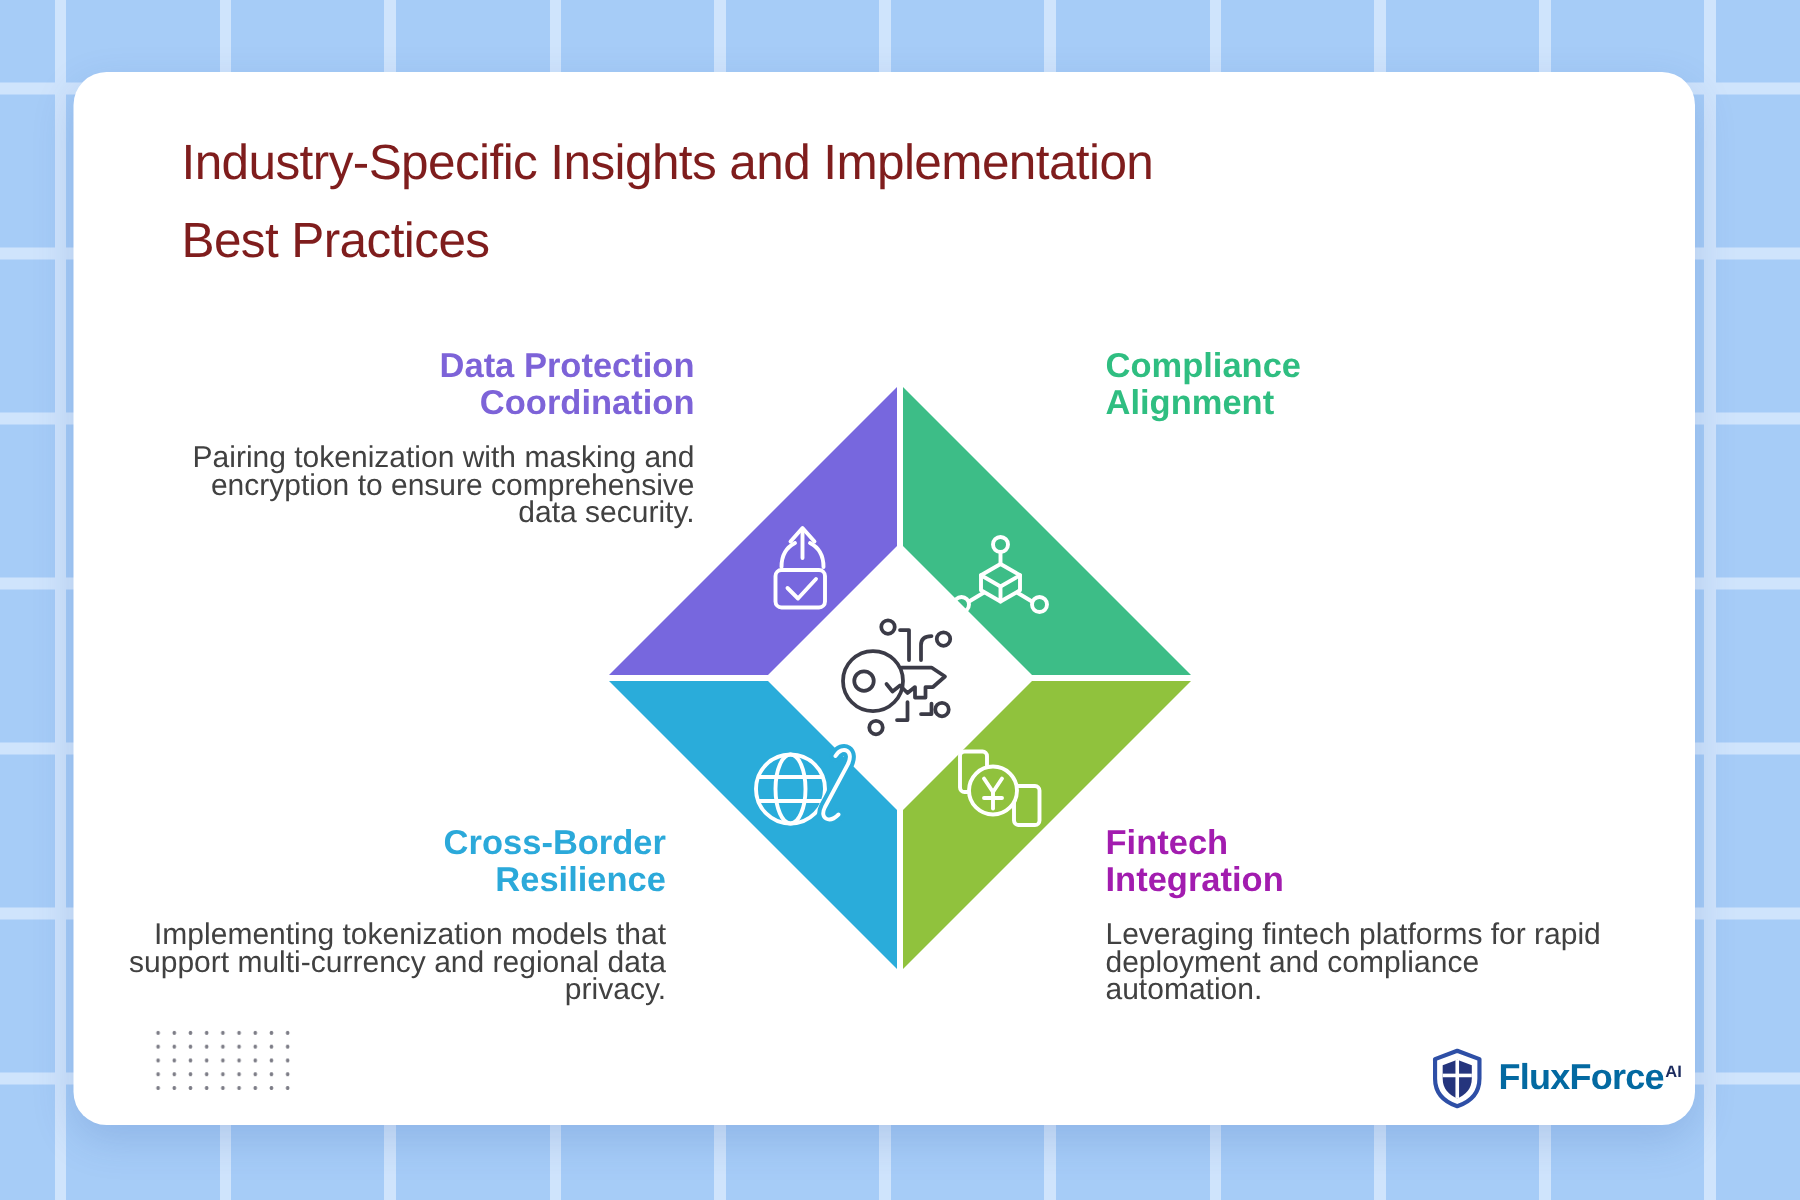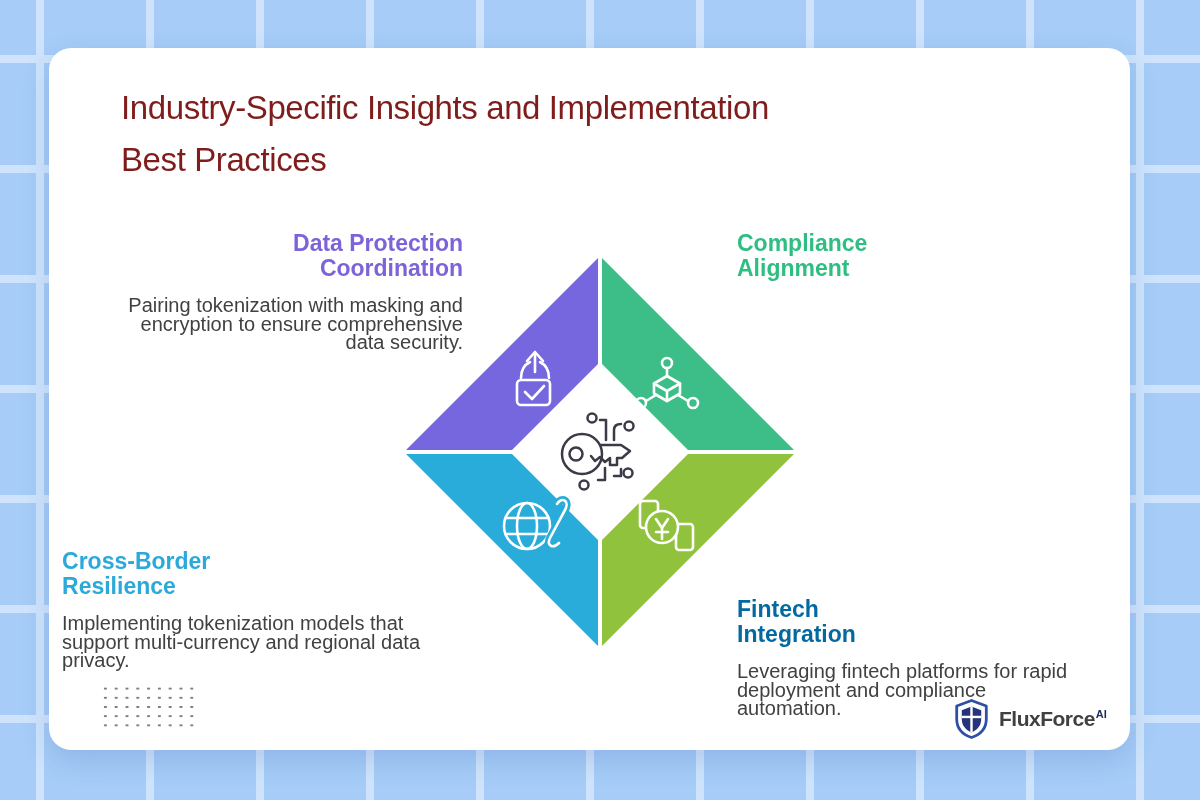--- a/index.html
+++ b/index.html
@@ -20,34 +20,34 @@
   }
   .main-title{
     position:absolute;left:121px;top:82px;width:920px;
     font-size:33px;font-weight:normal;line-height:52px;letter-spacing:-0.4px;
     color:#7f1d1d;white-space:pre-line;
   }
   .diamond-svg{position:absolute;left:390px;top:240px;width:420px;height:420px;}
   .section{position:absolute;}
   .sec-tl{right:737px;top:231px;text-align:right;}
   .sec-tr{left:737px;top:231px;text-align:left;}
-  .sec-bl{right:780px;top:549px;text-align:left;}
+  .sec-bl{right:756px;top:549px;text-align:right;}
   .sec-br{left:737px;top:549px;text-align:left;}
   .section-title{font-size:23px;font-weight:bold;line-height:25px;white-space:pre-line;}
-  .c-purple{color:#7D63D8;} .c-green{color:#2FBE81;} .c-cyan{color:#2BA9DA;} .c-lime{color:#0369a1;margin-top:48px;}
+  .c-purple{color:#7D63D8;} .c-green{color:#2FBE81;} .c-cyan{color:#2BA9DA;} .c-lime{color:#a21caf;}
   .section-desc{
     margin-top:15px;font-size:20px;line-height:18.5px;color:#414141;white-space:pre-line;
   }
   .dots{
     position:absolute;left:100px;top:684px;width:99px;height:46px;
     background-image:radial-gradient(circle,rgba(55,55,70,0.65) 1.1px,transparent 1.4px);
     background-size:10.8px 9.2px;
   }
   .logo{position:absolute;left:953px;top:698px;display:flex;align-items:center;gap:9px;}
-  .logo-text{font-size:21px;font-weight:bold;color:#404040;letter-spacing:-0.5px;}
+  .logo-text{font-size:24px;font-weight:bold;color:#0369a1;letter-spacing:-0.5px;}
   .logo-ai{font-size:11px;font-weight:bold;color:#1B2B5E;position:relative;top:-8px;margin-left:1px;}
   .icon-stroke{fill:none;stroke:#ffffff;stroke-width:2.6;stroke-linecap:round;stroke-linejoin:round;}
   .key-stroke{fill:none;stroke:#3B3B47;stroke-width:2.5;stroke-linecap:round;stroke-linejoin:round;}
 </style>
 </head>
 <body>
 
 <div class="card"></div>
 
 <div class="main-title">Industry-Specific Insights and Implementation

